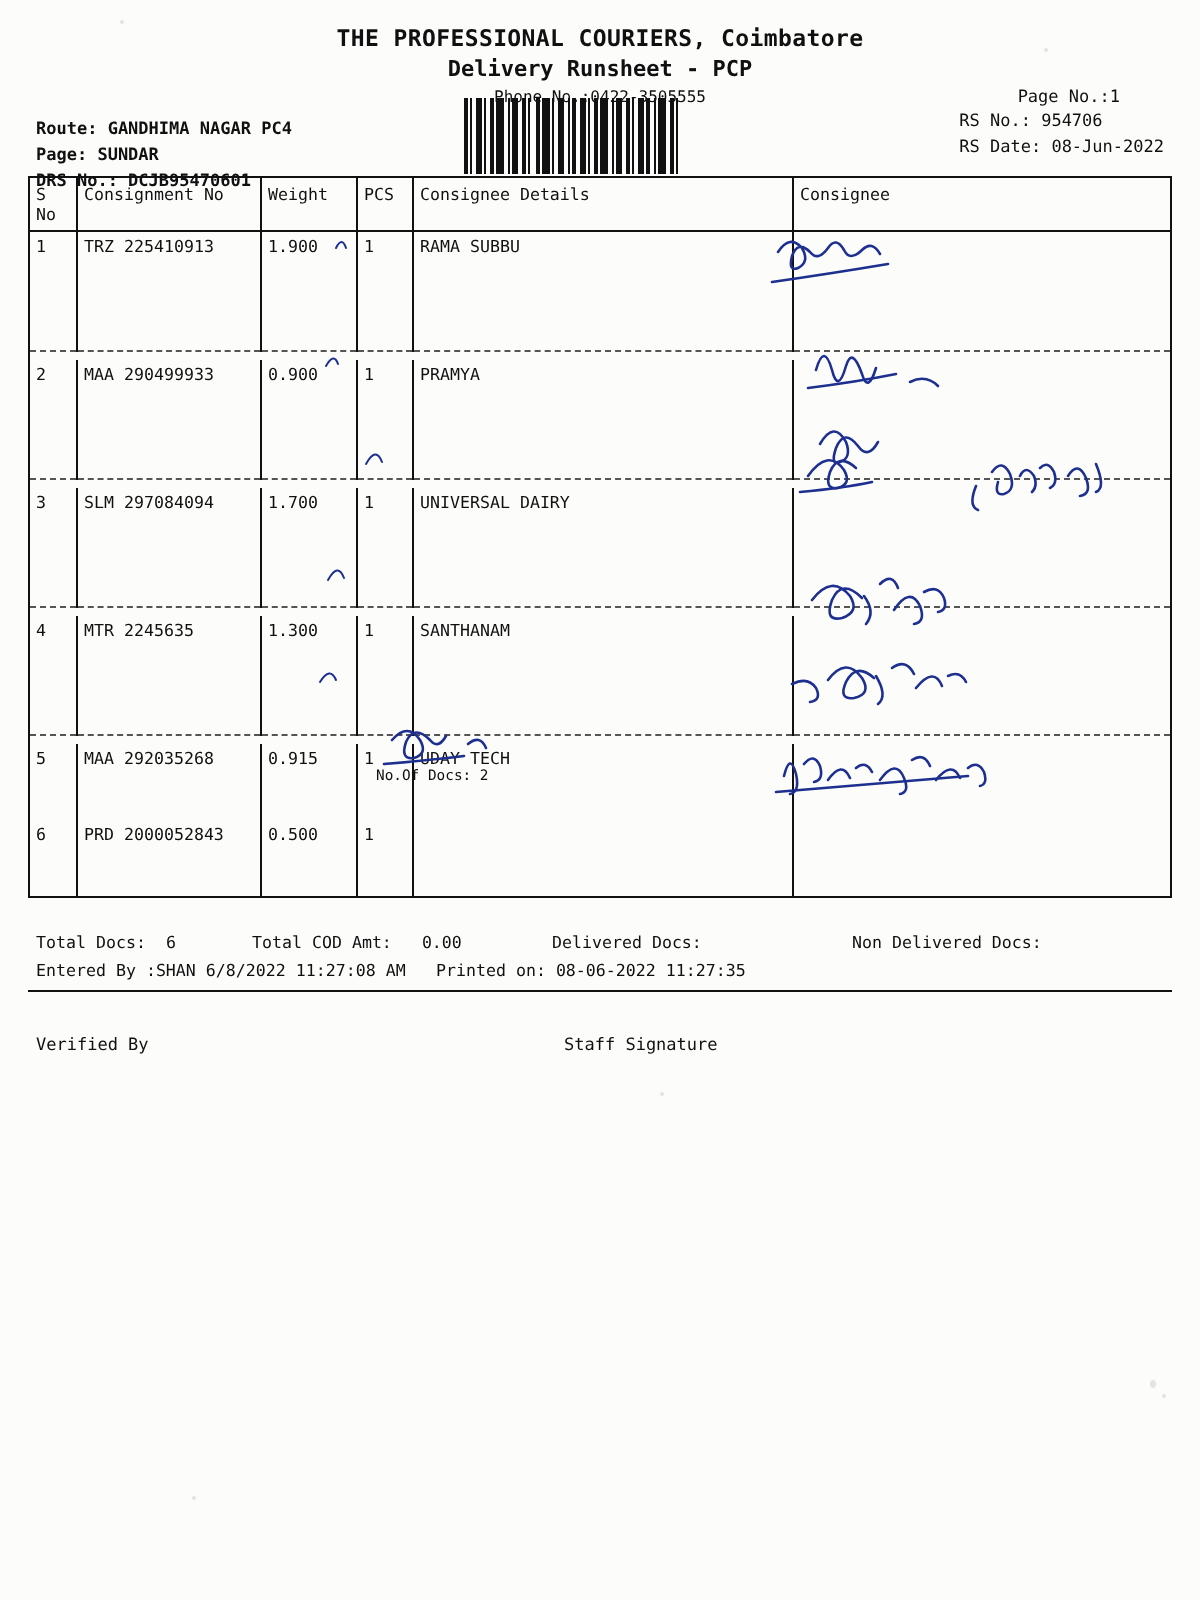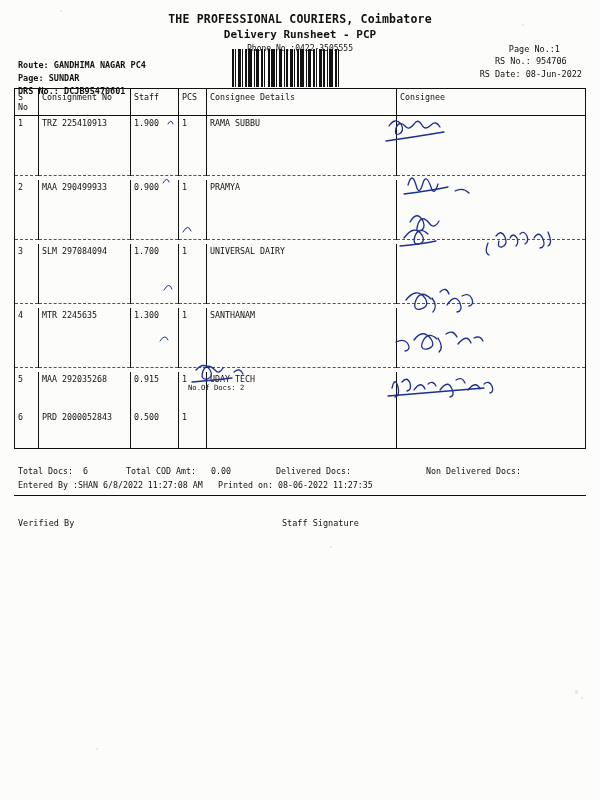--- a/index.html
+++ b/index.html
@@ -61,21 +61,21 @@
     font-size: 8.5px;
     line-height: 13px;
     font-weight: bold;
   }
   .meta-right {
     position: absolute;
     right: 18px;
     top: 0px;
     font-size: 8.5px;
     line-height: 13px;
-    text-align: center;
+    text-align: left;
   }
   .page-no {
     position: absolute;
     right: 22px;
     top: -12px;
     font-size: 8.5px;
   }
   .barcode {
     position: absolute;
     left: 232px;
@@ -268,21 +268,21 @@
           <col class="col-cons">
           <col class="col-wt">
         <col class="col-pcs">
           <col class="col-det">
           <col class="col-sig">
       </colgroup>
       <thead>
         <tr>
           <th>S No</th>
           <th>Consignment No</th>
-          <th>Staff</th>
+          <th>Weight</th>
           <th>PCS</th>
           <th>Consignee Details</th>
           <th>Consignee</th>
         </tr>
       </thead>
       <tbody>
         <tr>
           <td>1</td>
           <td>TRZ 225410913</td>
           <td>1.900</td>

